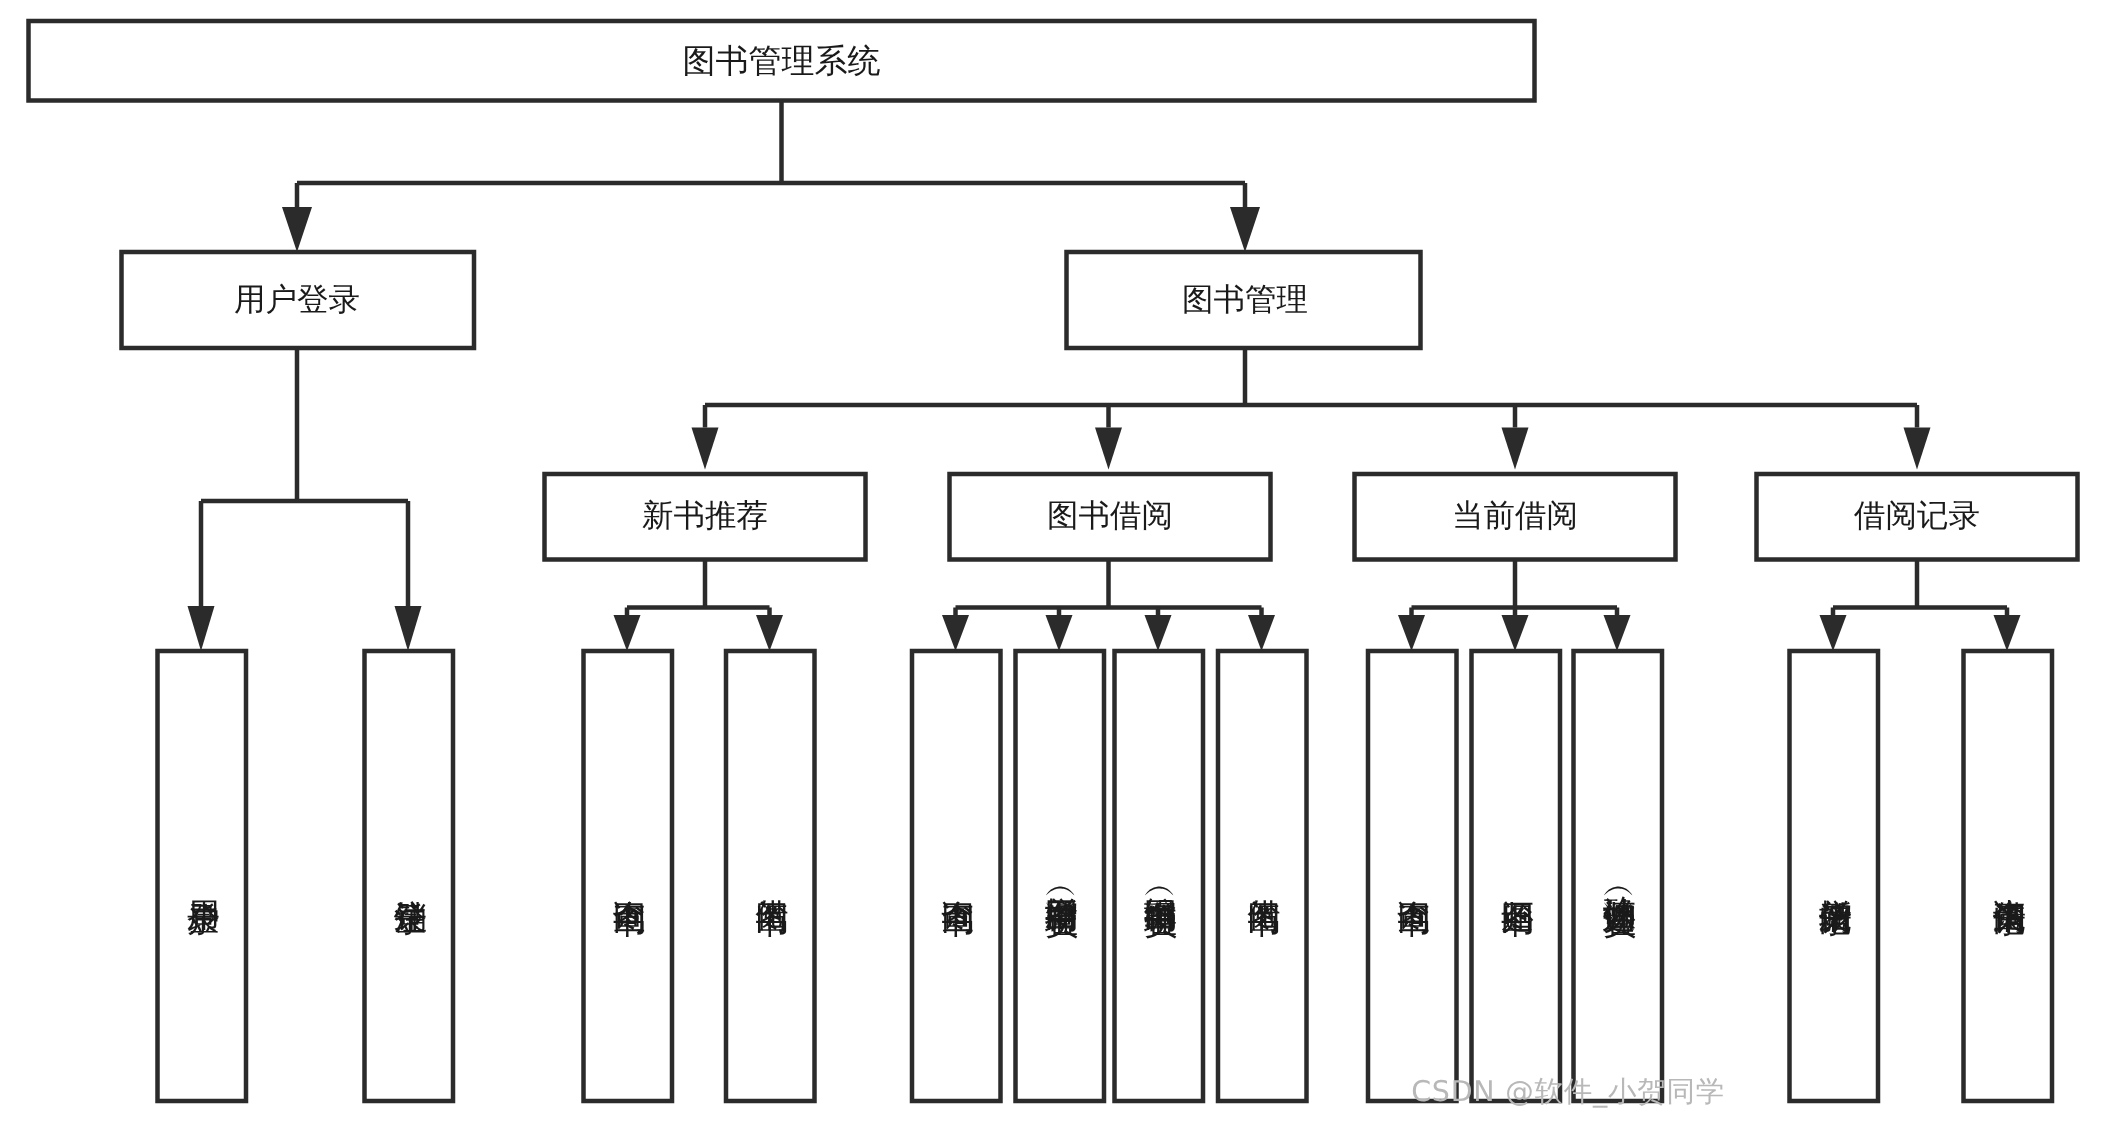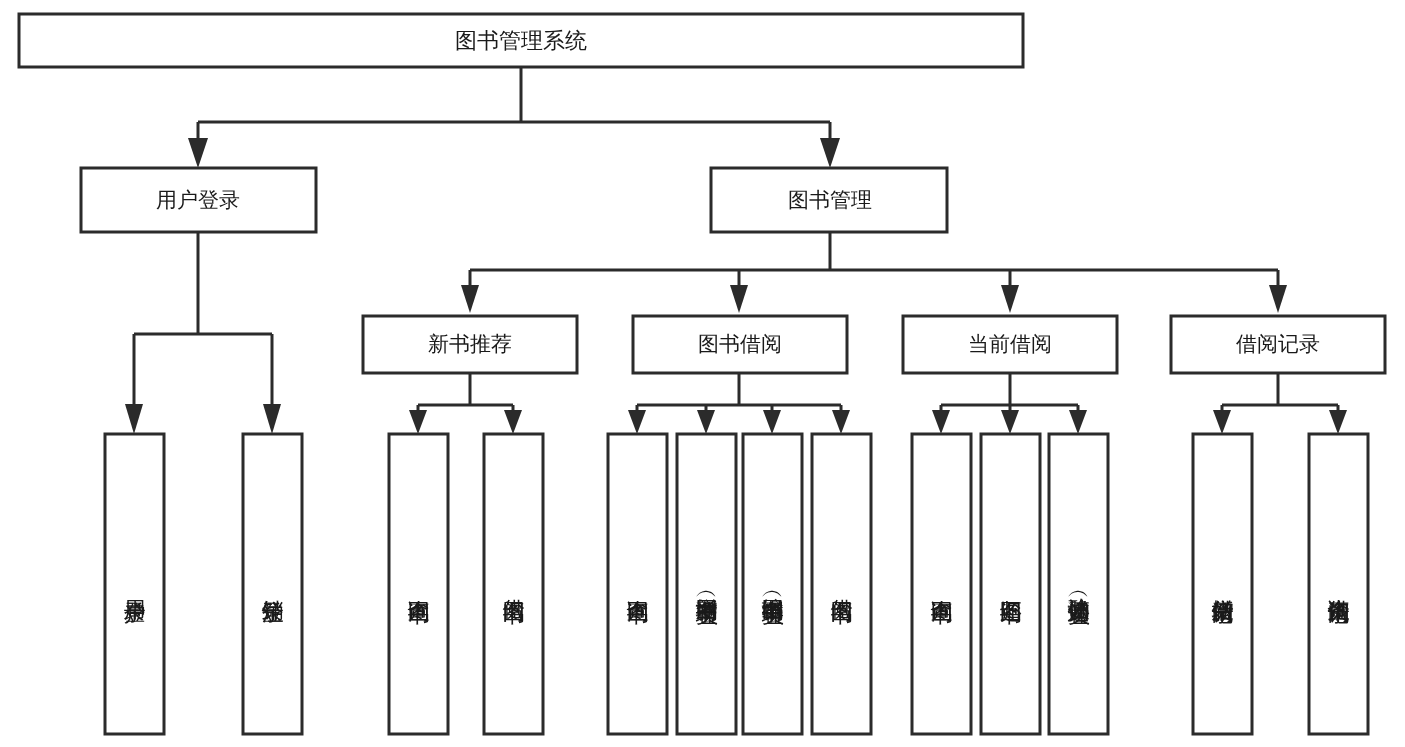--- a/index.html
+++ b/index.html
@@ -313,14 +313,15 @@
       <rect class="node-box" x="1309" y="434" width="59" height="300"></rect>
       <foreignObject x="1311" y="436" width="55" height="296">
         <div xmlns="http://www.w3.org/1999/xhtml" class="leaf-label-cell">
           <div class="leaf-label-text">查询借阅记录</div>
         </div>
       </foreignObject>
     </g>
 
   </svg>
 
+  <div class="watermark">CSDN @软件_小贺同学</div>
 
 </div>
 
 </body></html>

